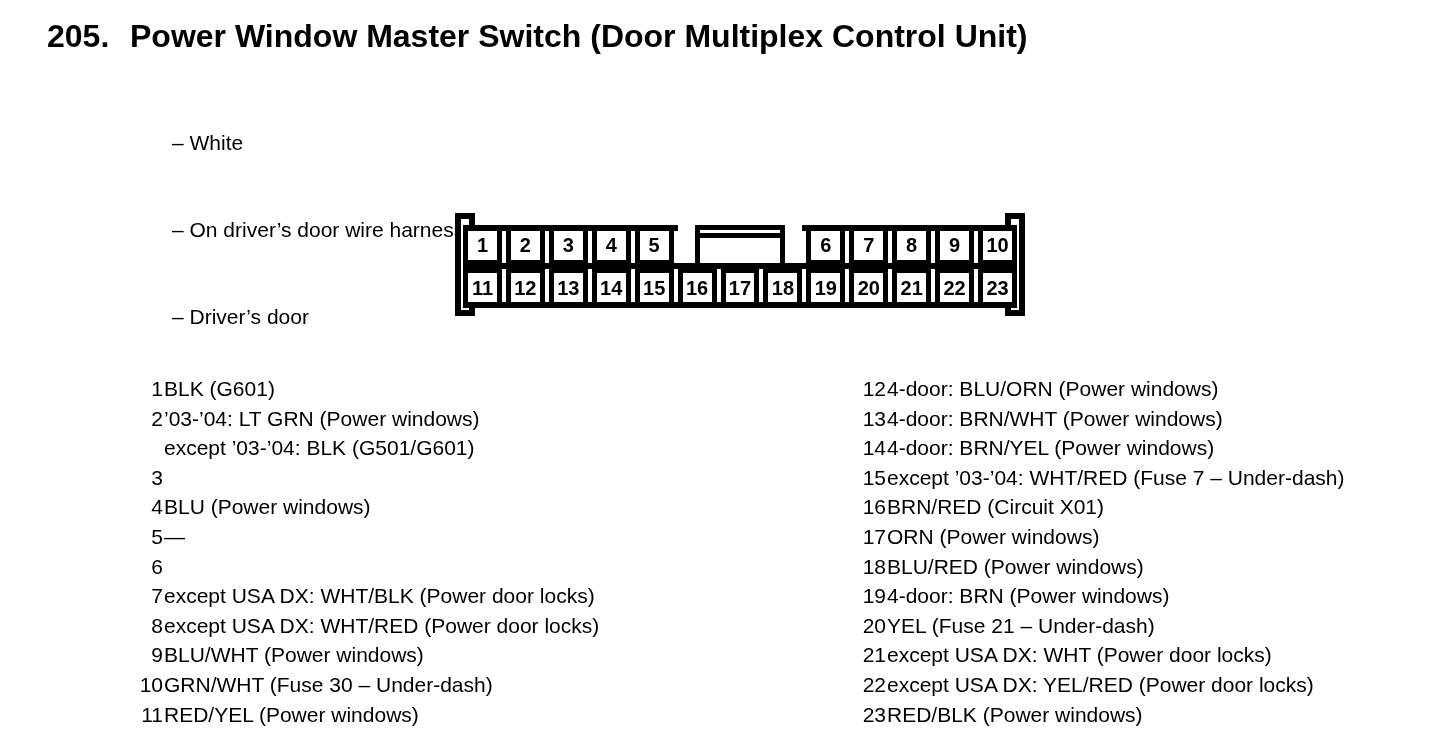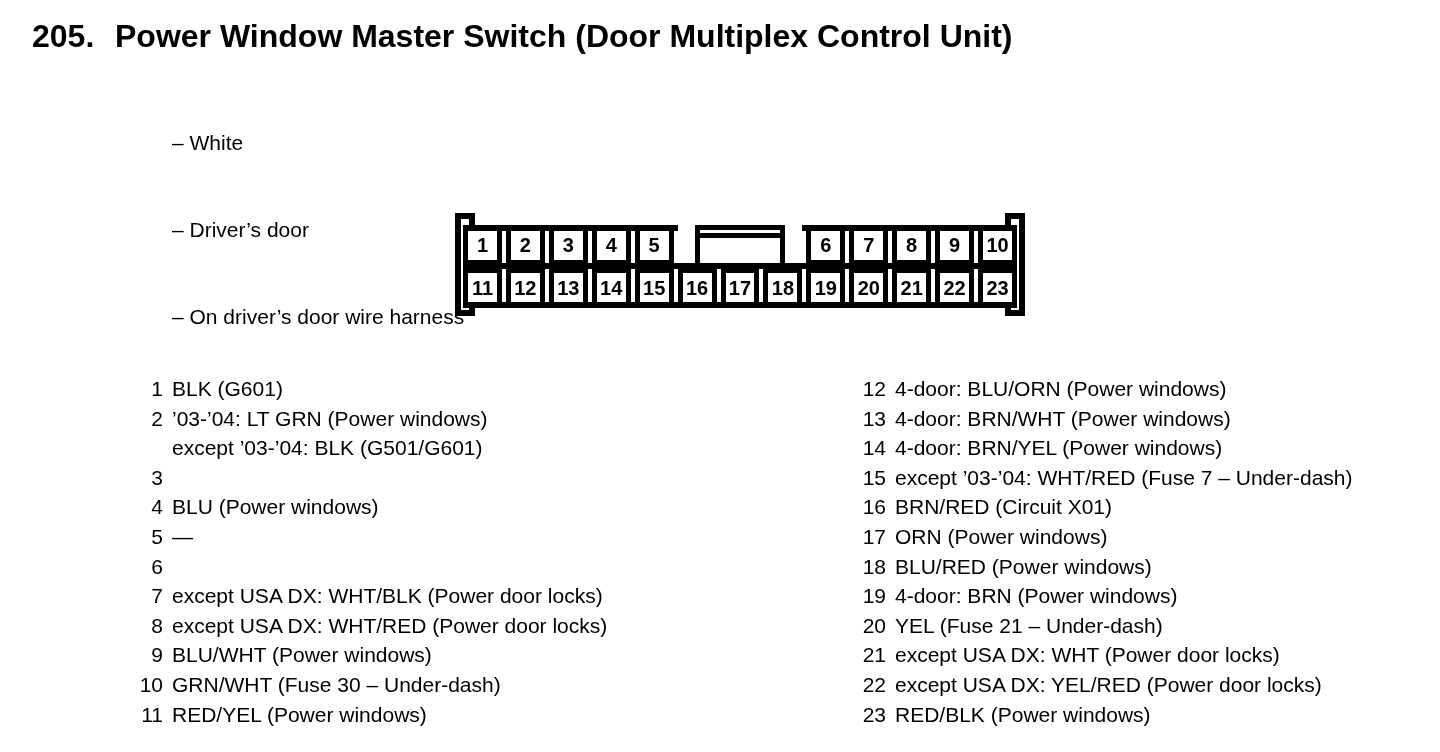--- a/index.html
+++ b/index.html
@@ -10,21 +10,21 @@
     height: 752px;
     background: #ffffff;
     color: #000000;
     font-family: "Liberation Sans", sans-serif;
     overflow: hidden;
   }
 
   
   .title-row {
     position: absolute;
-    left: 32px;
+    left: 47px;
     top: 16px;
     display: flex;
     font-weight: bold;
     font-size: 32px;
     line-height: 40px;
     white-space: nowrap;
   }
   .title-num { width: 83px; }
 
   
@@ -75,36 +75,36 @@
   .bar.mid { top: 38px; z-index: 3; }
   .bar.bot { bottom: 0; z-index: 3; }
 
   
   .pinlist { position: absolute; top: 374px; font-size: 21px; }
   .pinlist.left  { left: 136px; }
   .pinlist.right { left: 856px; }
   .pin-row { display: flex; line-height: 29.6px; height: 29.6px; white-space: pre; }
   .pin-num { display: inline-block; width: 27px; text-align: right; flex: 0 0 auto; }
   .pinlist.right .pin-num { width: 30px; }
-  .pin-desc { margin-left: 9px; }
+  .pin-desc { margin-left: 1px; }
 </style>
 </head>
 <body>
 
 <div class="page">
 
   <div class="title-row">
     <span class="title-num">205.</span>
     <span class="title-text">Power Window Master Switch (Door Multiplex Control Unit)</span>
   </div>
 
   <div class="notes">
     <div class="note">– White</div>
+    <div class="note">– On driver’s door wire harness</div>
     <div class="note">– Driver’s door</div>
-    <div class="note">– On driver’s door wire harness</div>
   </div>
 
   <div class="connector">
     <div class="endcap left"></div>
     <div class="endcap right"></div>
     <div class="conn-body">
       <div class="pin-grid">
         <div class="cell">1</div>
         <div class="cell">2</div>
         <div class="cell">3</div>

